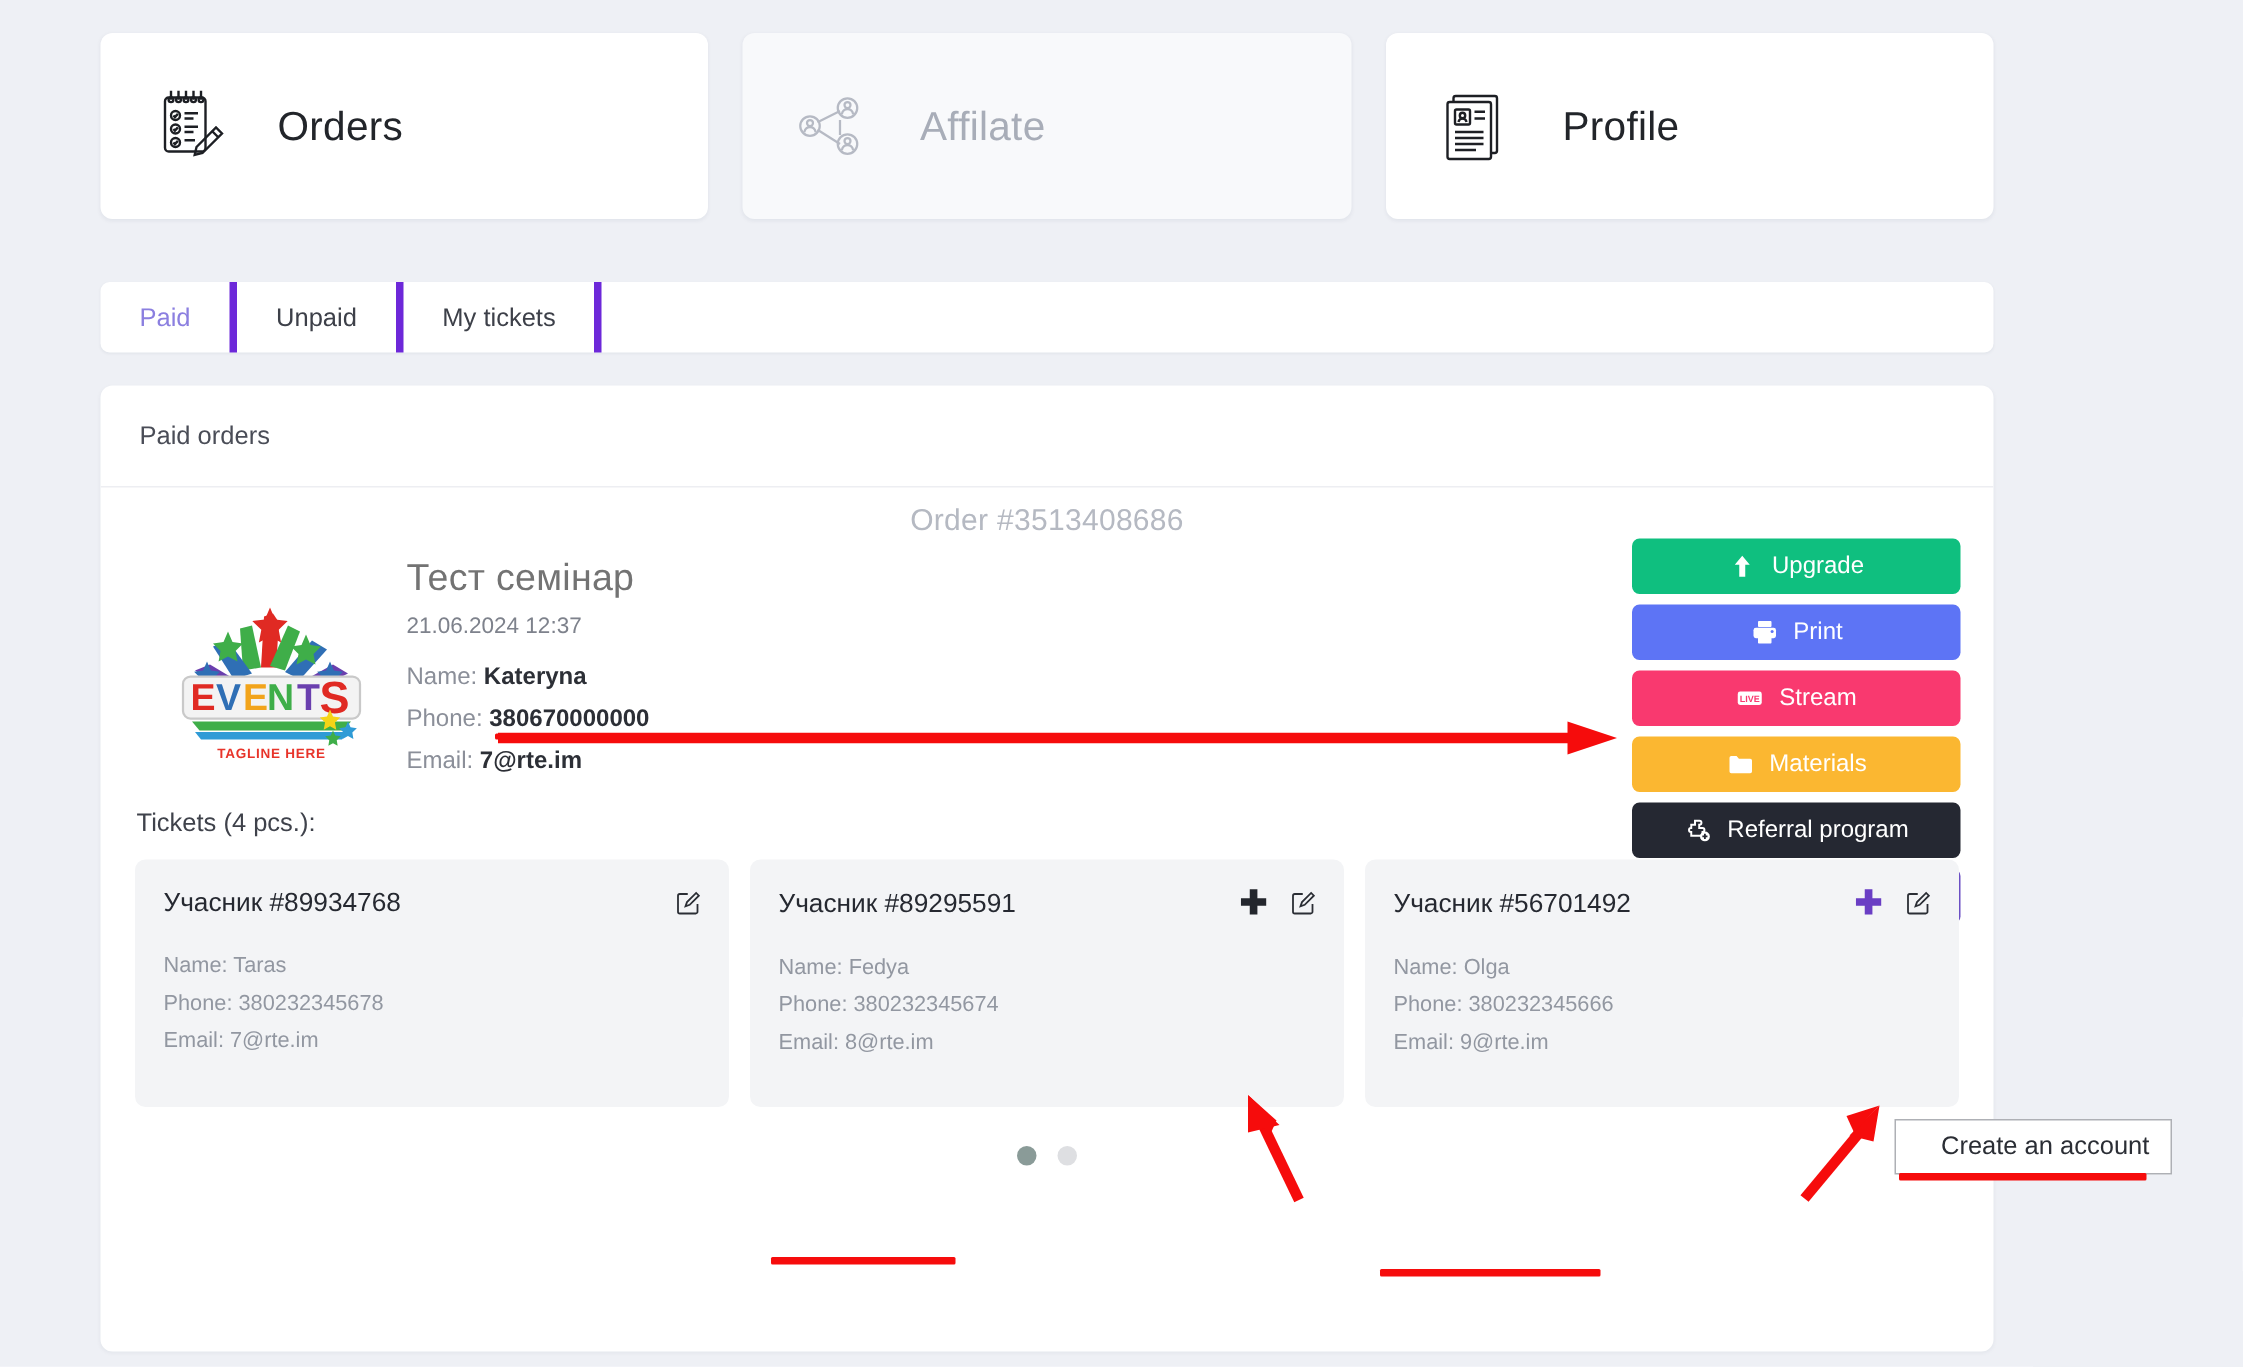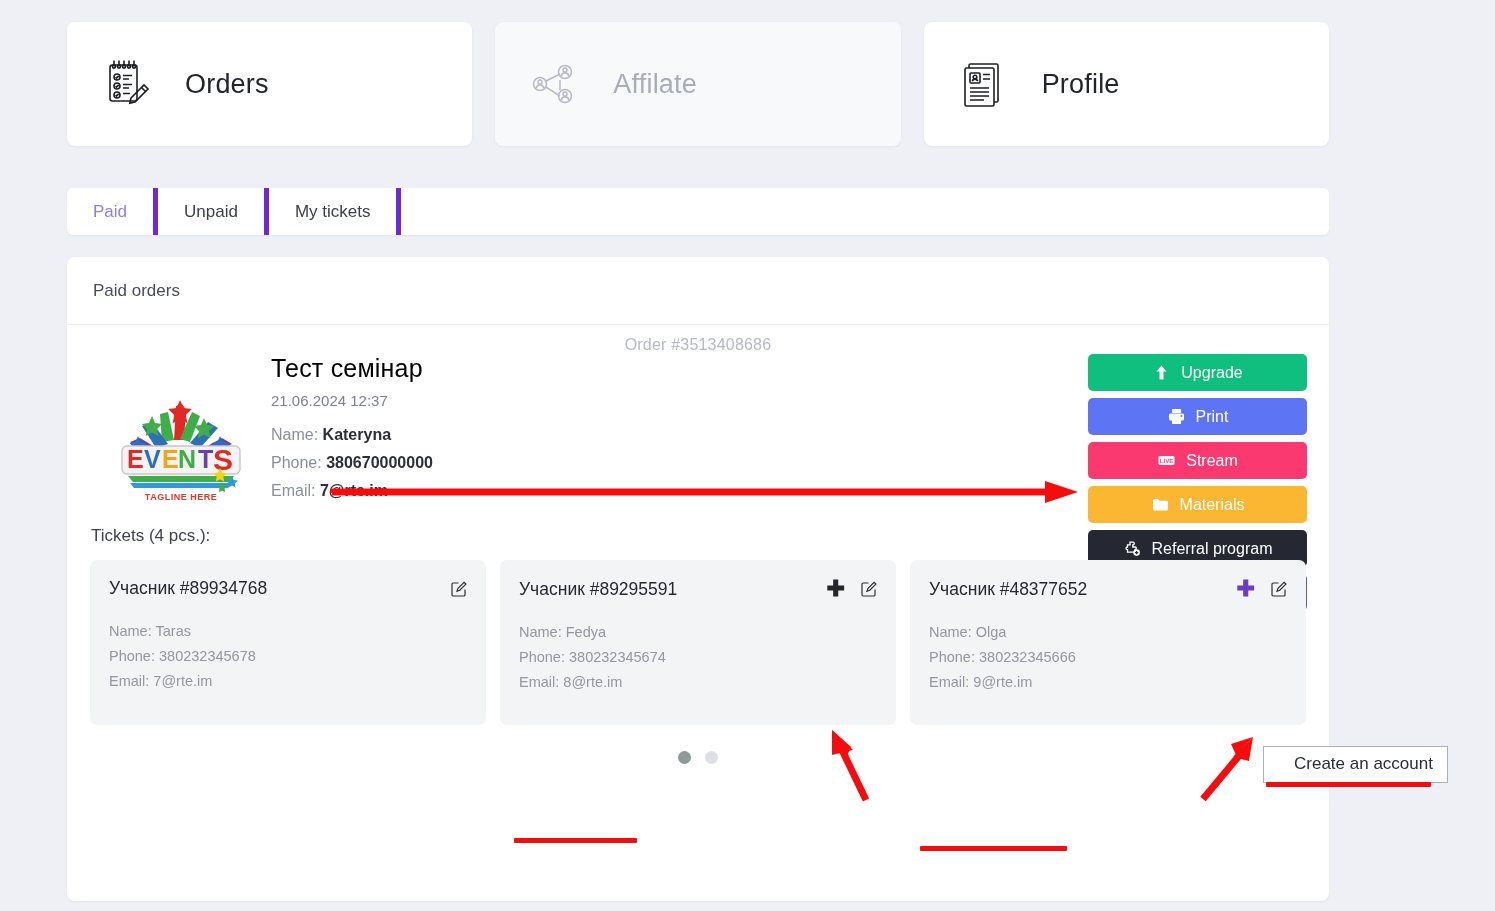--- a/index.html
+++ b/index.html
@@ -58,32 +58,32 @@
     overflow: hidden;
   }
   .panel-head {
     height: 68px; display: flex; align-items: center;
     padding-left: 26px; border-bottom: 1px solid #edeef2;
     font-size: 17px; color: #4a4d57;
   }
   .panel-body { position: relative; padding: 0; }
 
   .order-no {
-    text-align: center; font-size: 16px; color: #b5b9c2;
+    text-align: center; font-size: 20px; color: #b5b9c2;
     padding-top: 11px; letter-spacing: .2px;
   }
 
   
   .order-row { position: relative; display: flex; padding: 0 20px 0 24px; }
   .order-logo {
     width: 180px; flex: 0 0 180px; display: flex;
     align-items: flex-start; justify-content: center; padding-top: 42px;
   }
   .order-info { flex: 1 1 auto; padding-top: 0; }
-  .order-title { font-size: 25px; color: #000000; margin-top: 0; letter-spacing: .2px; }
+  .order-title { font-size: 25px; color: #737373; margin-top: 12px; letter-spacing: .2px; }
   .order-date { font-size: 15px; color: #7e828c; margin-top: 9px; }
   .kv { font-size: 16px; color: #8b8f99; margin-top: 10px; }
   .kv b { color: #2c2f36; font-weight: 700; }
   .kv.first { margin-top: 17px; }
 
   .actions {
     position: absolute; right: 22px; top: 0;
     width: 219px; display: flex; flex-direction: column; gap: 7px;
   }
   .btn {
@@ -407,21 +407,21 @@
             <span>380232345674</span>
           </div>
           <div class="tcard-field">
             <span>Email:</span>
             <span>8@rte.im</span>
           </div>
         </div>
 
         <div class="tcard">
           <div class="tcard-head">
-            <div class="tcard-title">Учасник #48377652</div>
+            <div class="tcard-title">Учасник #56701492</div>
             <div class="tcard-tools">
               <span class="plus-icon purple">✚</span>
               <span class="edit-icon">
                 <svg viewBox="0 0 18 18" width="18" height="18">
                     <g fill="none" stroke="#2b2e35" stroke-width="1.2">
                       <path d="M15 9.6v5.2a1.2 1.2 0 01-1.2 1.2H3.2A1.2 1.2 0 012 14.8V4.2A1.2 1.2 0 013.2 3h5.3"></path>
                       <path d="M7 11.2l1-2.8 6.1-6.1 1.8 1.8-6.1 6.1z"></path>
                     </g>
                   </svg>
               </span>

